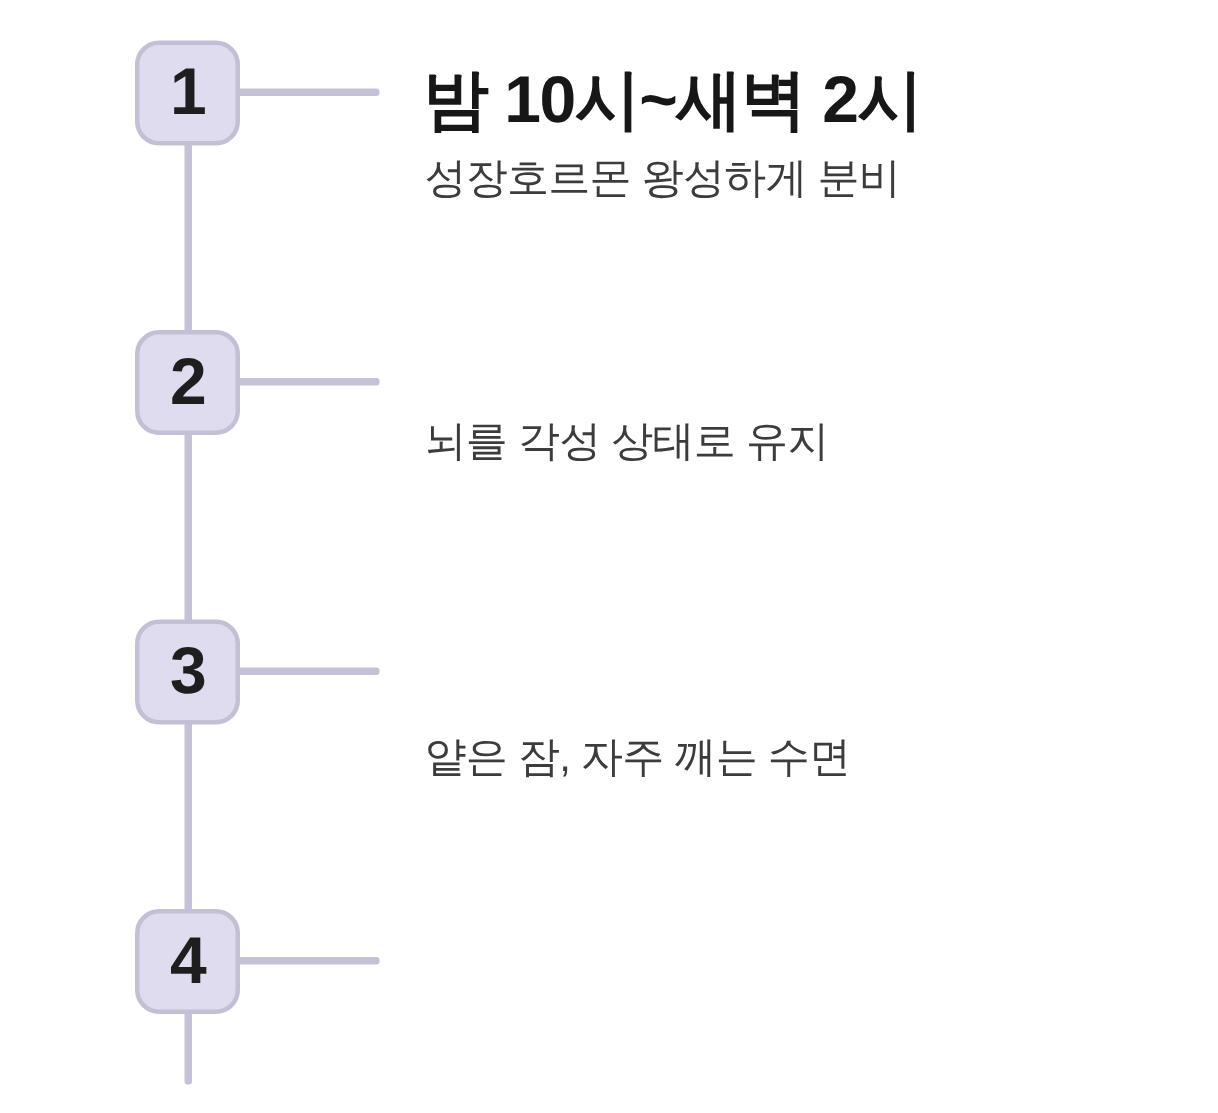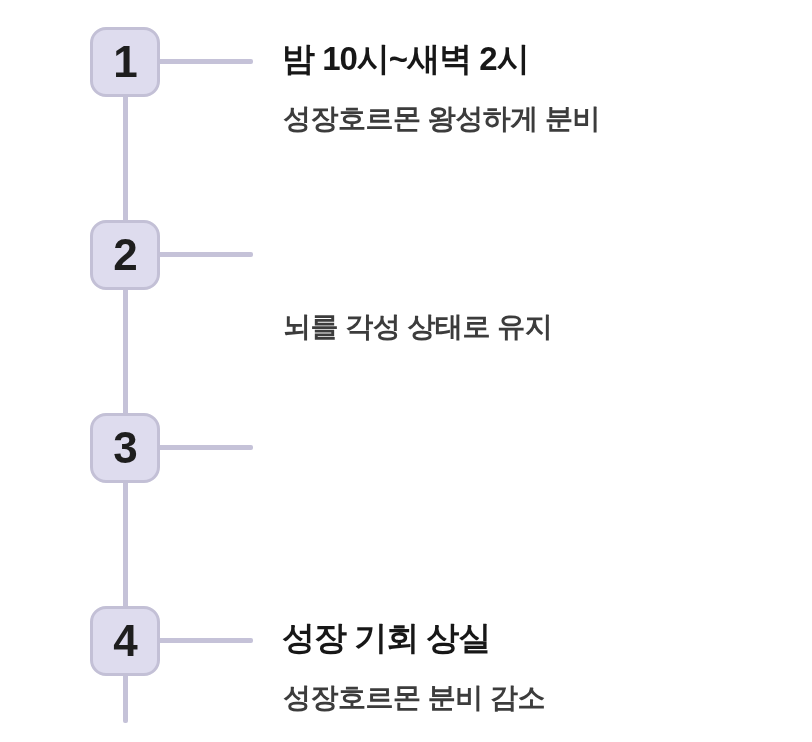--- a/index.html
+++ b/index.html
@@ -50,32 +50,32 @@
   .numbox .num {
     font-size: 44px;
     font-weight: 700;
     color: #1e1e1e;
     line-height: 1;
     letter-spacing: -1px;
   }
   .step-title {
     position: absolute;
     left: 282px;
-    font-size: 33px;
+    font-size: 44px;
     font-weight: 800;
     color: #171717;
     letter-spacing: -1px;
     white-space: nowrap;
     z-index: 2;
   }
   .step-subtitle {
     position: absolute;
     left: 283px;
     font-size: 28px;
-    font-weight: 700;
+    font-weight: 400;
     color: #3c3c3c;
     letter-spacing: -0.5px;
     white-space: nowrap;
     z-index: 2;
   }
 </style>
 </head>
 <body>
 
 <div class="canvas">
@@ -86,27 +86,26 @@
   <div class="numbox" style="top:27px">
     <span class="num">1</span>
   </div>
   <div class="step-title" style="top:37px">밤 10시~새벽 2시</div>
   <div class="step-subtitle" style="top:100px">성장호르몬 왕성하게 분비</div>
 
   <div class="hline" style="top:252px"></div>
   <div class="numbox" style="top:220px">
     <span class="num">2</span>
   </div>
-  <div class="step-subtitle" style="top:308px">뇌를 각성 상태로 유지</div>
+  <div class="step-subtitle" style="top:275px">뇌를 각성 상태로 유지</div>
 
   <div class="hline" style="top:445px"></div>
   <div class="numbox" style="top:413px">
     <span class="num">3</span>
   </div>
+  <div class="step-subtitle" style="top:486px">얕은 잠, 자주 깨는 수면</div>
 
   <div class="hline" style="top:638px"></div>
   <div class="numbox" style="top:606px">
     <span class="num">4</span>
   </div>
-  <div class="step-title" style="top:616px">성장 기회 상실</div>
-  <div class="step-subtitle" style="top:679px">성장호르몬 분비 감소</div>
 
 </div>
 
 </body></html>

